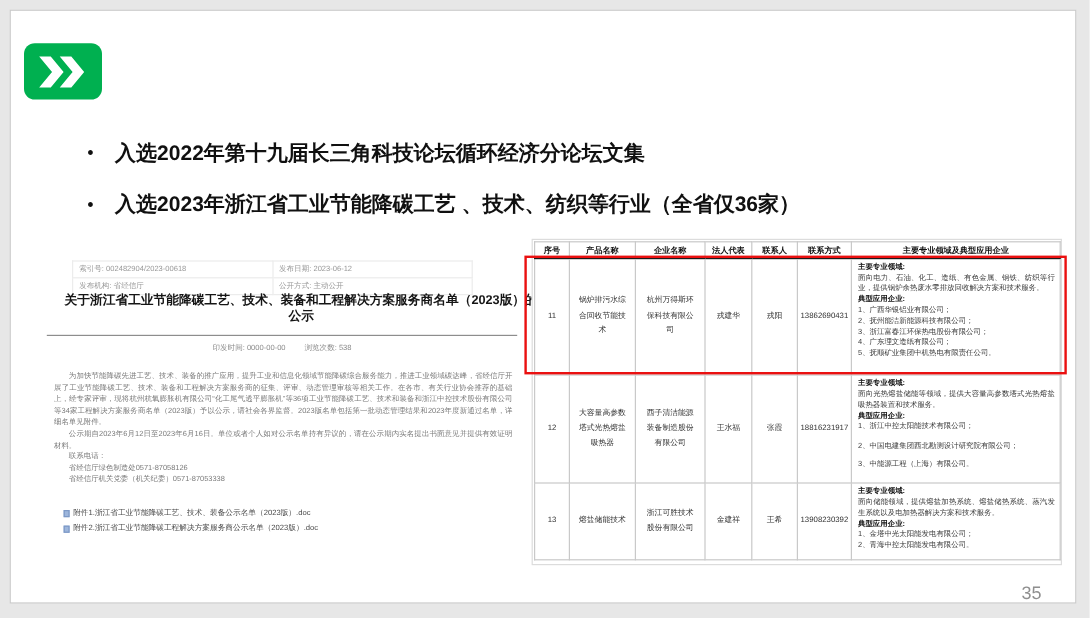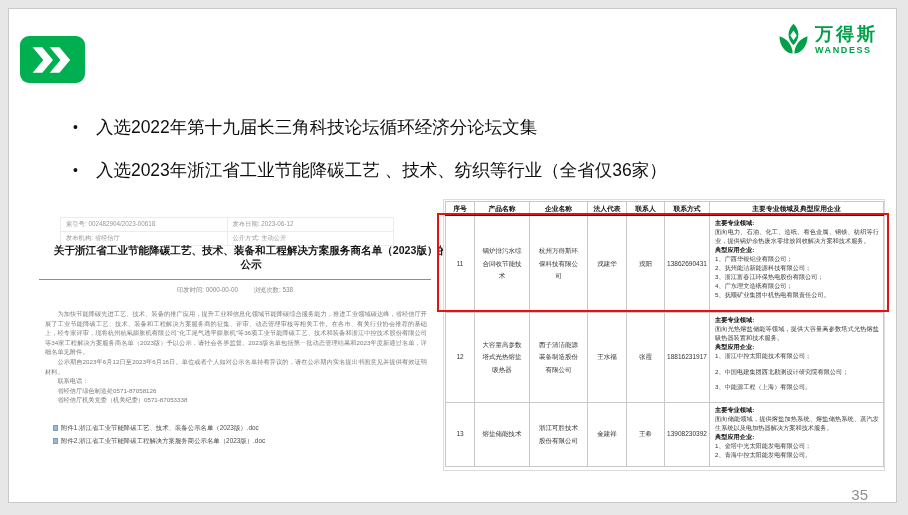--- a/index.html
+++ b/index.html
@@ -26,21 +26,21 @@
     font-size:23px; font-weight:bold; color:#101010; letter-spacing:1px;
   }
   .logo { position:absolute; right:18px; top:14px; display:flex; align-items:center; }
   .logo svg { width:33px; height:33px; margin-right:5px; }
   .logo-text { display:flex; flex-direction:column; line-height:1; }
   .logo-cn { font-size:18px; font-weight:bold; color:var(--logo-green,#00a04a); letter-spacing:3px; }
   .logo-en { font-size:9px; font-weight:bold; color:var(--logo-green,#00a04a); letter-spacing:1.6px; margin-top:3px; }
   
   .bullets { position:absolute; left:64px; top:106px; width:740px; }
   .bullet-item {
-    font-size:17.5px; font-weight:normal; color:#101010;
+    font-size:17.5px; font-weight:bold; color:#101010;
     margin-bottom:19px; display:flex; align-items:baseline;
   }
   .bullet-item::before { content:"•"; font-size:14px; margin-right:18px; position:relative; top:-1px; }
   
   .doc { position:absolute; left:26px; top:200px; width:400px; }
   .doc-meta {
     position:absolute; left:25px; top:8px; width:334px;
     border-collapse:collapse; table-layout:fixed;
   }
   .doc-meta td {
@@ -119,31 +119,20 @@
 
 <div class="slide">
 
   <div class="chev-block">
     <svg viewBox="0 0 40 28">
       <polygon points="1,2 10,2 20,14 10,26 1,26 11,14" fill="#ffffff"></polygon>
       <polygon points="17,2 26,2 36,14 26,26 17,26 27,14" fill="#ffffff"></polygon>
     </svg>
   </div>
 
-  <div class="logo">
-    <svg viewBox="0 0 40 40">
-      <path d="M20 1 C12 9, 12 19, 20 27 C28 19, 28 9, 20 1 Z M20 9 L16 15 L20 21 L24 15 Z" fill="#00a04a" fill-rule="evenodd"></path>
-      <path d="M3 16 C3 29, 12 37, 19 37 C19 28, 13 19, 3 16 Z" fill="#00a04a"></path>
-      <path d="M37 16 C37 29, 28 37, 21 37 C21 28, 27 19, 37 16 Z" fill="#00a04a"></path>
-    </svg>
-    <div class="logo-text">
-      <span class="logo-cn">万得斯</span>
-      <span class="logo-en">WANDESS</span>
-    </div>
-  </div>
 
   <div class="bullets">
     <div class="bullet-item">入选2022年第十九届长三角科技论坛循环经济分论坛文集</div>
     <div class="bullet-item">入选2023年浙江省工业节能降碳工艺 、技术、纺织等行业（全省仅36家）</div>
   </div>
 
   <div class="doc">
     <table class="doc-meta">
       <tbody>
           <tr>

